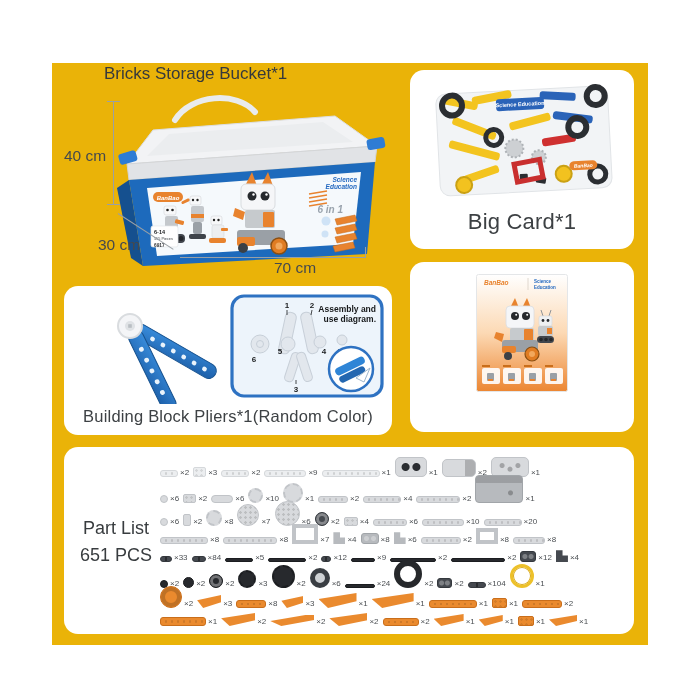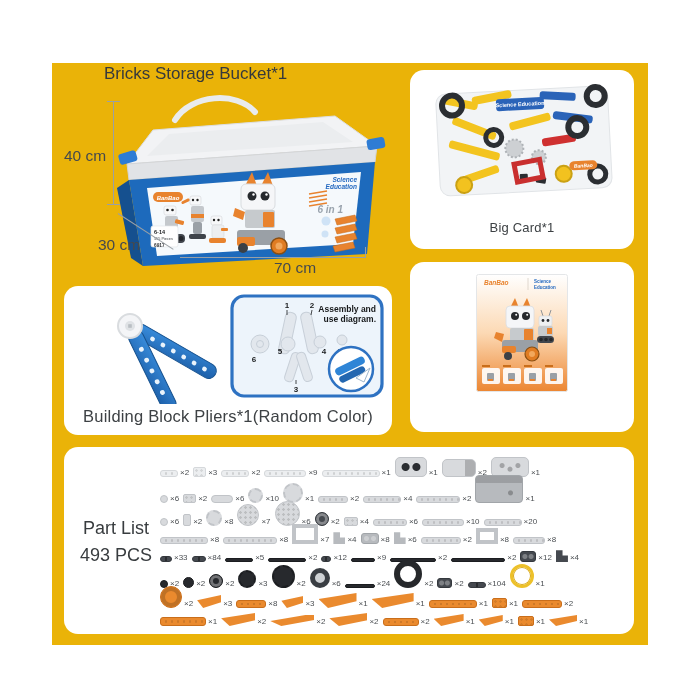--- a/index.html
+++ b/index.html
@@ -204,21 +204,21 @@
 
         <rect x="92" y="80" width="26" height="18" fill="none" stroke="#c92f2f" stroke-width="5" transform="rotate(-8 105 89)"></rect>
 
         <rect x="76" y="16" width="48" height="12" rx="3" fill="#2a63b8"></rect>
         <text x="100" y="24" font-size="5.5" font-weight="bold" fill="#ffffff" text-anchor="middle">Science Education</text>
 
         <rect x="146" y="82" width="28" height="9" rx="4.5" fill="#e8832e"></rect>
         <text x="160" y="88.5" font-size="5" font-weight="bold" font-style="italic" fill="#ffffff" text-anchor="middle">BanBao</text>
       </g>
     </svg>
-    <div class="caption" style="bottom:14px;font-size:13px;">Big Card*1</div>
+    <div class="caption" style="bottom:14px;font-size:22px;">Big Card*1</div>
   </div>
 
   <div class="card" style="left:12px;top:223px;width:328px;height:149px;">
     <svg width="160" height="116" viewBox="0 0 160 116" style="position:absolute;left:4px;top:2px;">
       <defs>
         <linearGradient id="plg" x1="0" y1="0" x2="1" y2="1">
           <stop offset="0" stop-color="#3a8edd"></stop>
             <stop offset="1" stop-color="#1c5ea8"></stop>
         </linearGradient>
       </defs>
@@ -363,21 +363,21 @@
           <rect x="54" y="105" width="5" height="2"></rect>
             <rect x="75" y="105" width="5" height="2"></rect>
         </g>
       </g>
     </svg>
   </div>
 
   <div class="card pl-card" style="left:12px;top:384px;width:570px;height:187px;">
     <div class="pl-title">
       <span>Part List</span>
-      <span>493 PCS</span>
+      <span>651 PCS</span>
     </div>
     <div class="parts-grid">
         <div class="parts-row">
           <span class="part">
             <span class="shape k-beam t-white" style="width: 18px; height: 7px;"></span>
             <span class="cnt">×2</span>
           </span>
           <span class="part">
             <span class="shape k-brick t-white" style="width: 13px; height: 10px;"></span>
             <span class="cnt">×3</span>

